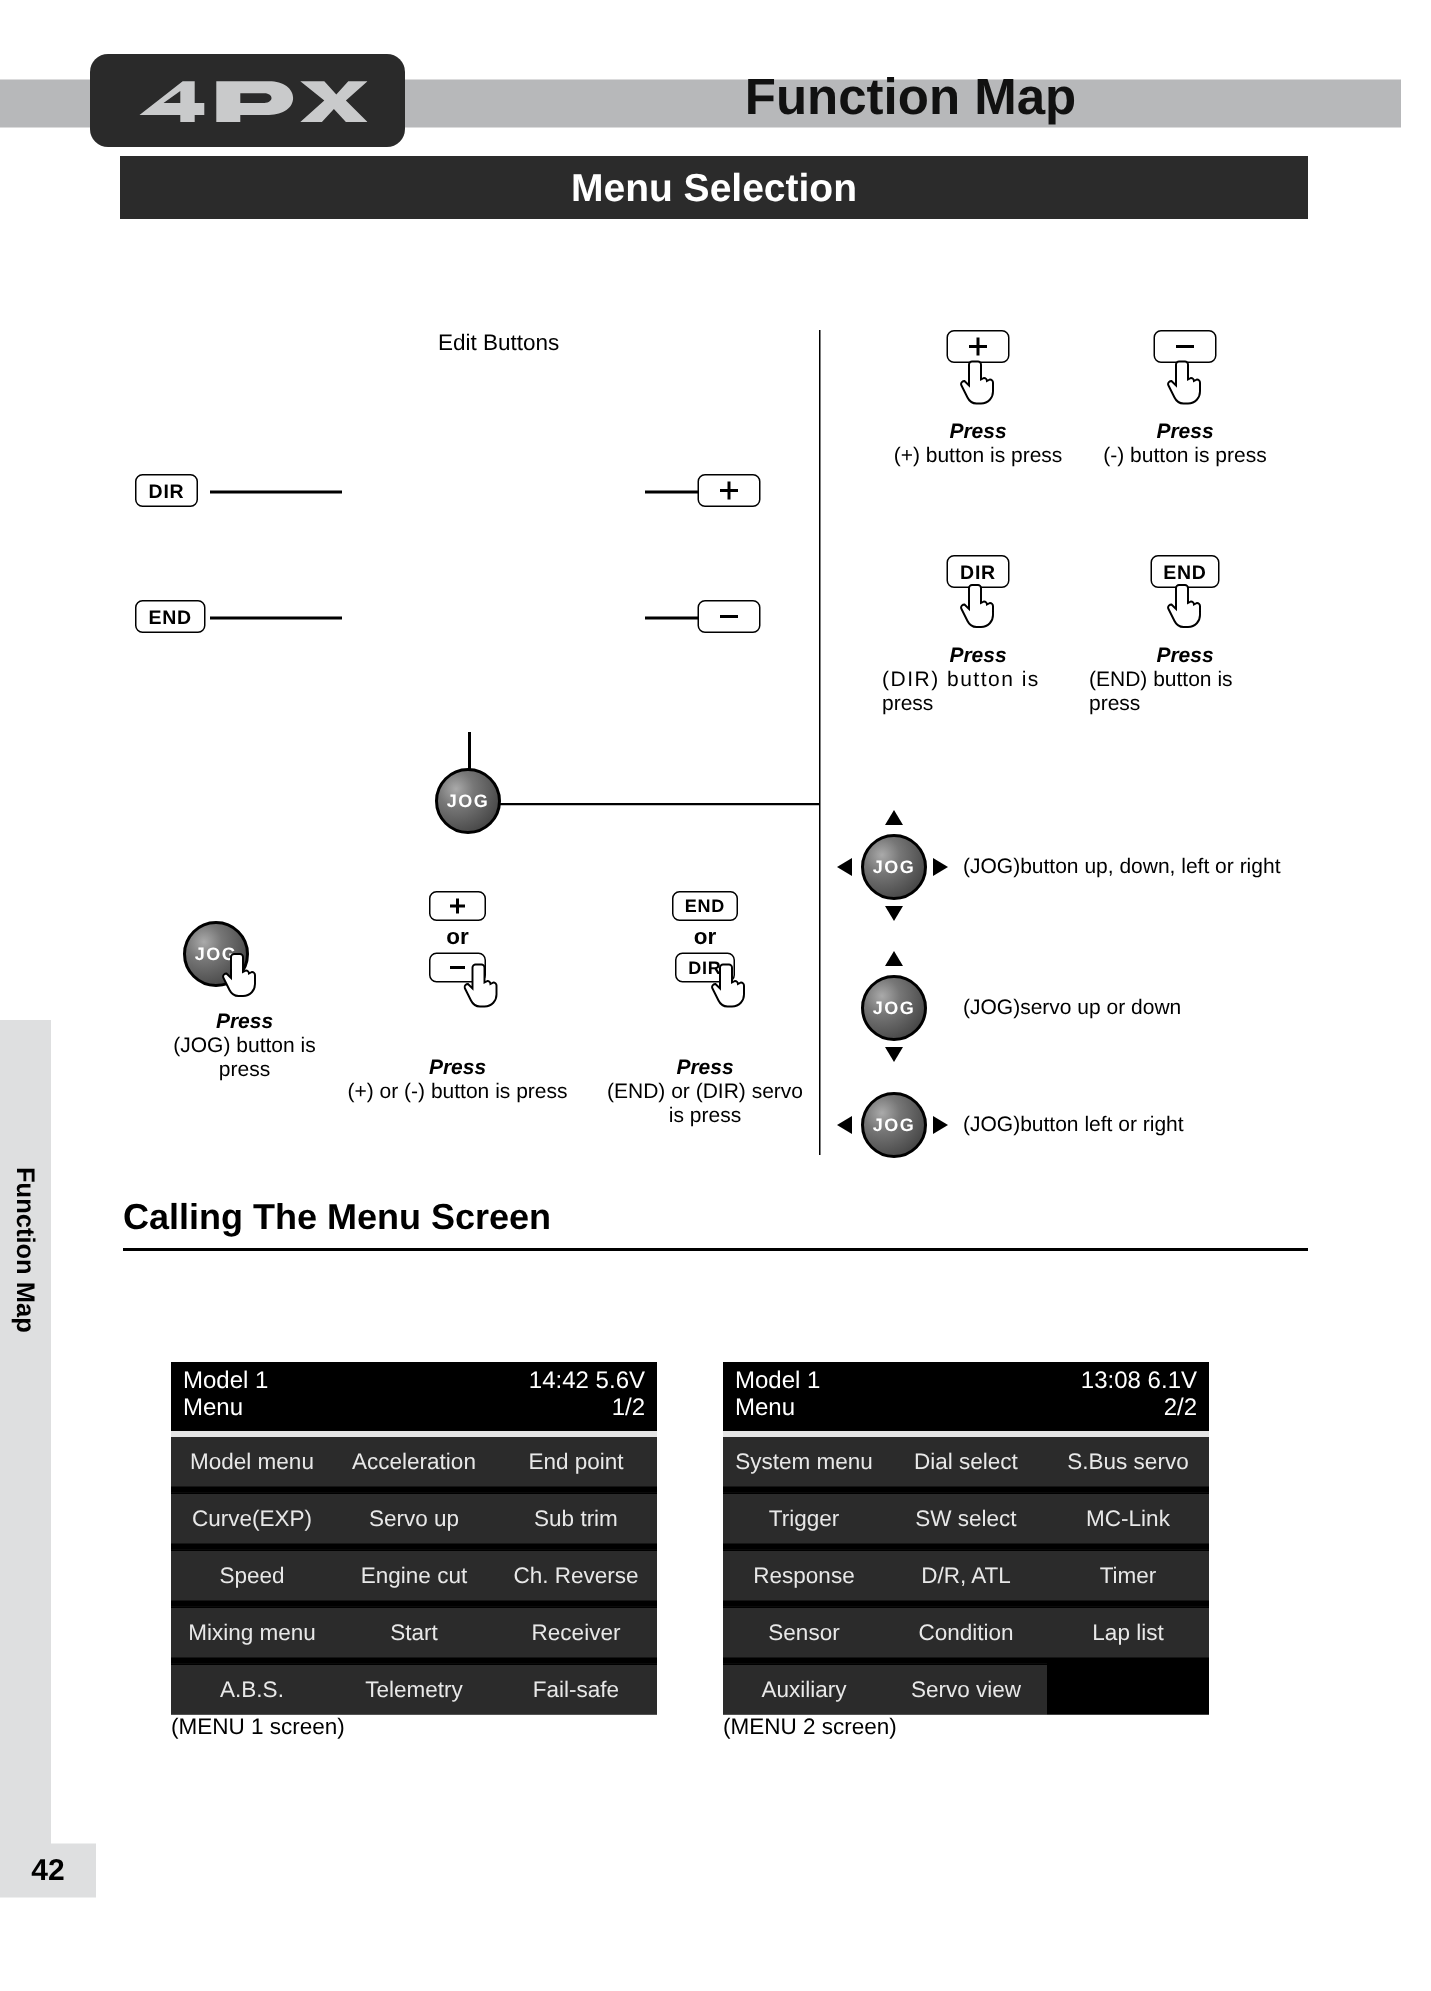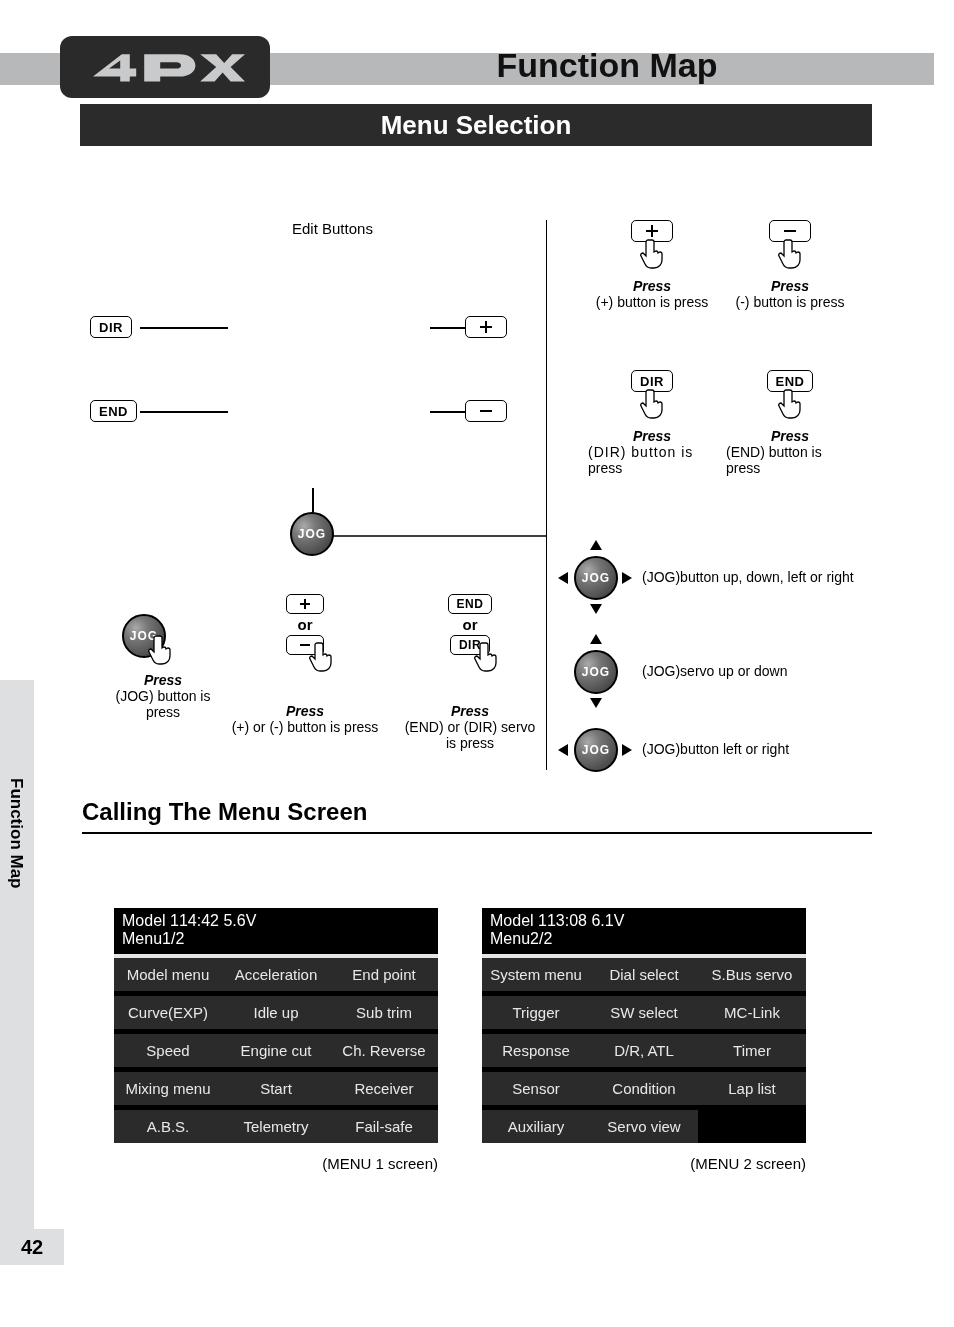--- a/index.html
+++ b/index.html
@@ -164,39 +164,39 @@
     background: #000;
     display: flex; flex-direction: column;
     font-family: "Segoe UI", Arial, sans-serif;
   }
   .menu-hdr {
     color: #fff;
     padding: 4px 8px 6px 8px;
     font-size: 16px;
     line-height: 18px;
   }
-  .menu-hdr .row { display:flex; justify-content:flex-start; }
+  .menu-hdr .row { display:flex; justify-content:space-between; }
   .menu-grid {
     display: grid;
     grid-template-columns: 1fr 1fr 1fr;
     gap: 4px 0;
     padding: 0;
   }
   .menu-cell {
     background: #2b2b2b;
     color: #e8e8e8;
     font-size: 15px;
     text-align: center;
     padding: 8px 2px;
     border-top: 1px solid #000;
     white-space: nowrap;
   }
   .menu-cell.first-row { border-top: 4px solid #e5e5e5; text-align: center; }
   .menu-caption {
-    text-align:right; font-size:15px; margin-top:12px;
+    text-align:left; font-size:15px; margin-top:0;
   }
   .arrow {
     width:0;height:0;border-style:solid;position:absolute;
   }
   .abs { position:absolute; }
 </style>
 </head>
 <body>
 
 <div class="header-bar"></div>
@@ -420,21 +420,21 @@
         <div class="row">
           <span>Menu</span>
           <span>1/2</span>
         </div>
       </div>
       <div class="menu-grid" id="menu-grid-0">
           <div class="menu-cell first-row">Model menu</div>
           <div class="menu-cell first-row">Acceleration</div>
           <div class="menu-cell first-row">End point</div>
           <div class="menu-cell">Curve(EXP)</div>
-          <div class="menu-cell">Idle up</div>
+          <div class="menu-cell">Servo up</div>
           <div class="menu-cell">Sub trim</div>
           <div class="menu-cell">Speed</div>
           <div class="menu-cell">Engine cut</div>
           <div class="menu-cell">Ch. Reverse</div>
           <div class="menu-cell">Mixing menu</div>
           <div class="menu-cell">Start</div>
           <div class="menu-cell">Receiver</div>
           <div class="menu-cell">A.B.S.</div>
           <div class="menu-cell">Telemetry</div>
           <div class="menu-cell">Fail-safe</div>

